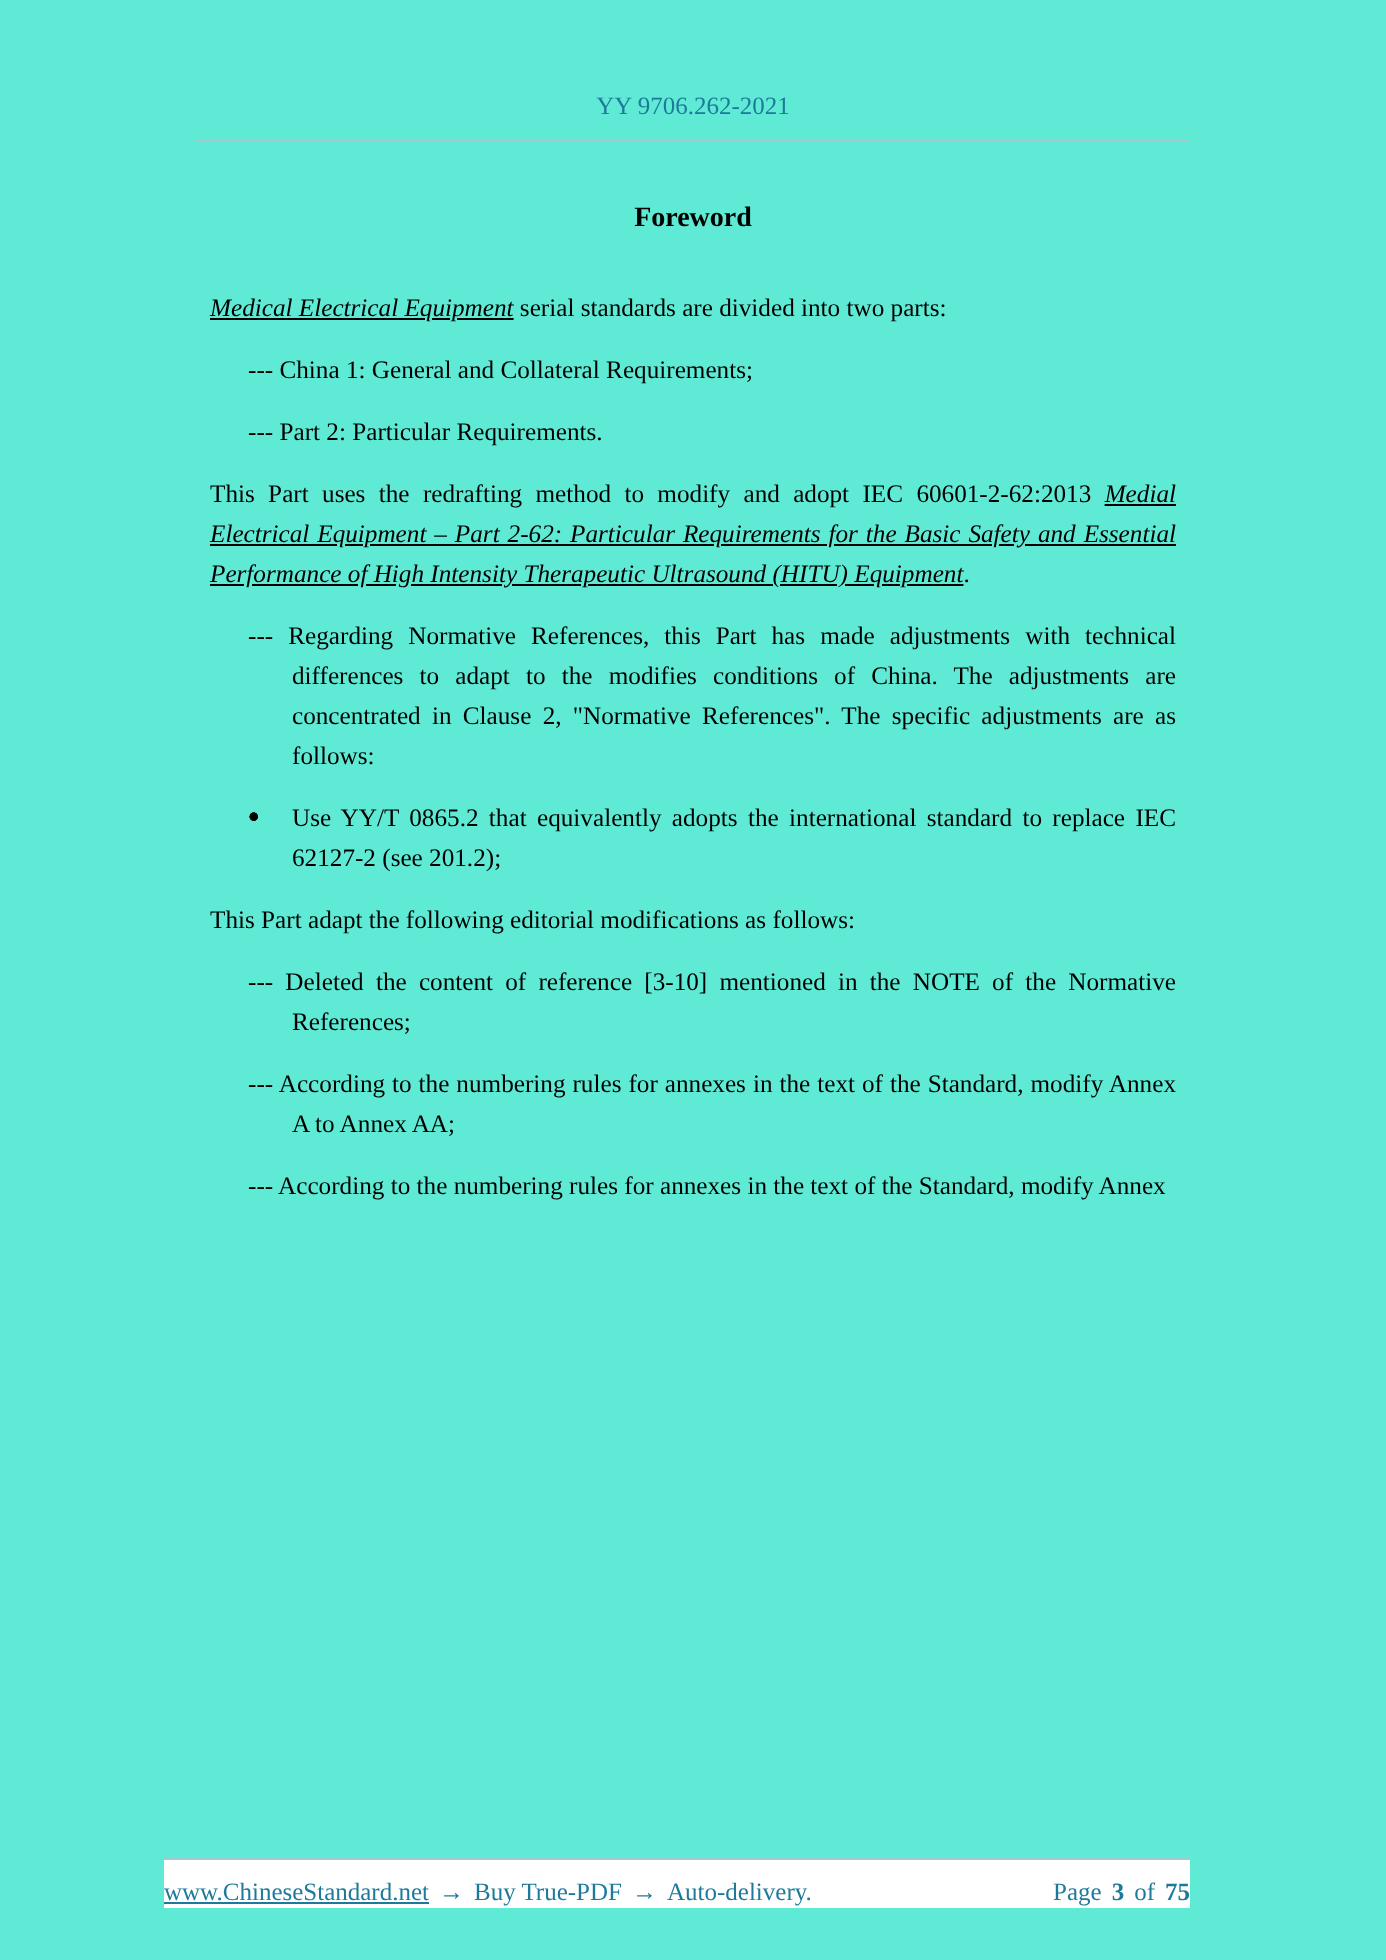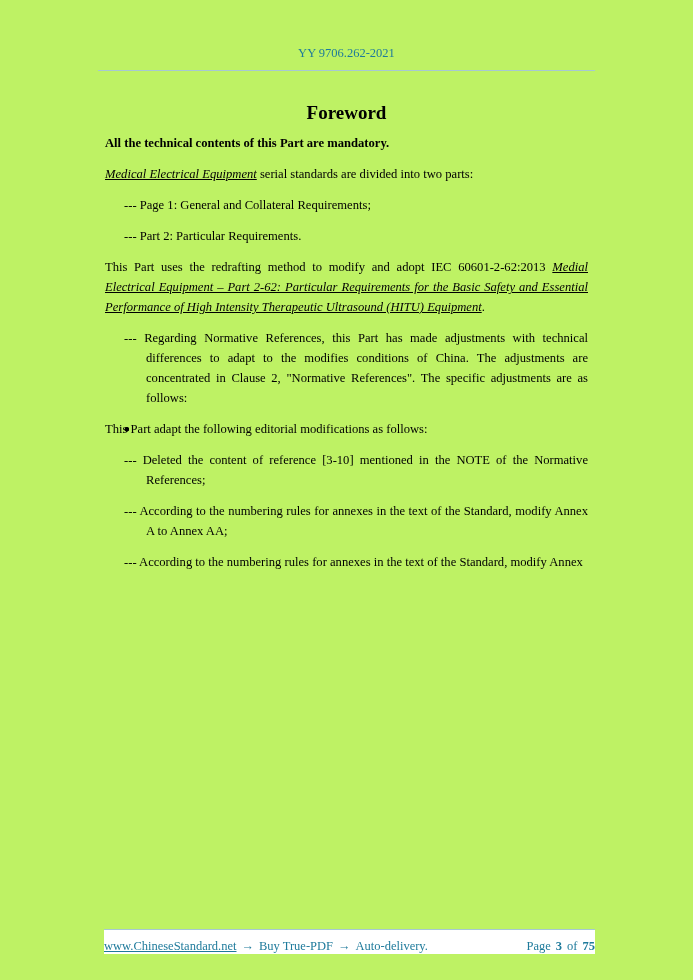--- a/index.html
+++ b/index.html
@@ -1,21 +1,21 @@
 <!DOCTYPE html>
 <html><head>
 <meta charset="utf-8">
 <style>
   html, body { margin: 0; padding: 0; background: #e8e8e8; }
   .page {
     position: relative;
     width: 693px;
     height: 980px;
     margin: 0 auto;
-    background: #bef264;
+    background: #5eead4;
     font-family: "Liberation Serif", serif;
     color: #000000;
     overflow: hidden;
   }
   .header {
     position: absolute;
     top: 46px;
     left: 98px;
     right: 98px;
     text-align: center;
@@ -24,24 +24,24 @@
     padding-bottom: 9px;
     border-bottom: 1px solid #a6c8d3;
   }
   .content {
     position: absolute;
     top: 72px;
     left: 105px;
     width: 483px;
   }
   .title {
-    font-size: 19px;
+    font-size: 14px;
     font-weight: bold;
     text-align: center;
-    margin: 30px 0 9px 0;
+    margin: 30px 0 26px 0;
   }
   .block {
     font-size: 12.6px;
     line-height: 20px;
     margin: 0 0 11px 0;
     text-align: justify;
   }
   .dash-item {
     padding-left: 41px;
     text-indent: -22px;
@@ -55,21 +55,21 @@
     left: 19px;
     top: 0;
     font-size: 9.5px;
     line-height: 20px;
   }
   .seg-normal { font-style: normal; font-weight: normal; }
   .seg-bold   { font-weight: bold; }
   .seg-italic { font-style: italic; text-decoration: underline; }
   .footer {
     position: absolute;
-    left: 104px;
+    left: 82px;
     right: 98px;
     bottom: 26px;
     background: #ffffff;
     border-top: 1px solid #a6c8d3;
     padding-top: 9px;
     display: flex;
     justify-content: space-between;
     align-items: baseline;
     font-size: 12.5px;
     color: #1e7a9b;
@@ -87,30 +87,29 @@
 
 <div class="page">
 
   <div class="header">
     <span>YY 9706.262-2021</span>
   </div>
 
   <div class="content">
     <h1 class="title">Foreword</h1>
     <div>
-        <div class="block paragraph"><span class="seg-bold">All the technical contents of this Part are mandatory.</span></div>
         <div class="block paragraph"><span class="seg-italic">Medical Electrical Equipment</span><span class="seg-normal"> serial standards are divided into two parts:</span></div>
-        <div class="block dash-item"><span class="seg-normal">--- Page 1: General and Collateral Requirements;</span></div>
+        <div class="block dash-item"><span class="seg-normal">--- China 1: General and Collateral Requirements;</span></div>
         <div class="block dash-item"><span class="seg-normal">--- Part 2: Particular Requirements.</span></div>
         <div class="block paragraph"><span class="seg-normal">This Part uses the redrafting method to modify and adopt IEC 60601-2-62:2013 </span><span class="seg-italic">Medial Electrical Equipment – Part 2-62: Particular Requirements for the Basic Safety and Essential Performance of High Intensity Therapeutic Ultrasound (HITU) Equipment</span><span class="seg-normal">.</span></div>
         <div class="block dash-item"><span class="seg-normal">--- Regarding Normative References, this Part has made adjustments with technical differences to adapt to the modifies conditions of China. The adjustments are concentrated in Clause 2, "Normative References". The specific adjustments are as follows:</span></div>
         <div class="block bullet-item"><span class="bullet-marker">●</span></div>
         <div class="block bullet-item"><span class="bullet-marker">●</span></div>
         <div class="block bullet-item"><span class="bullet-marker">●</span></div>
-        <div class="block bullet-item"><span class="bullet-marker">●</span></div>
+        <div class="block bullet-item"><span class="bullet-marker">●</span><span class="seg-normal">Use YY/T 0865.2 that equivalently adopts the international standard to replace IEC 62127-2 (see 201.2);</span></div>
         <div class="block paragraph"><span class="seg-normal">This Part adapt the following editorial modifications as follows:</span></div>
         <div class="block dash-item"><span class="seg-normal">--- Deleted the content of reference [3-10] mentioned in the NOTE of the Normative References;</span></div>
         <div class="block dash-item"><span class="seg-normal">--- According to the numbering rules for annexes in the text of the Standard, modify Annex A to Annex AA;</span></div>
         <div class="block dash-item"><span class="seg-normal">--- According to the numbering rules for annexes in the text of the Standard, modify Annex</span></div>
       </div>
   </div>
 
   <div class="footer">
     <div class="footer-left">
       <a href="#" class="footer-link">www.ChineseStandard.net</a>

